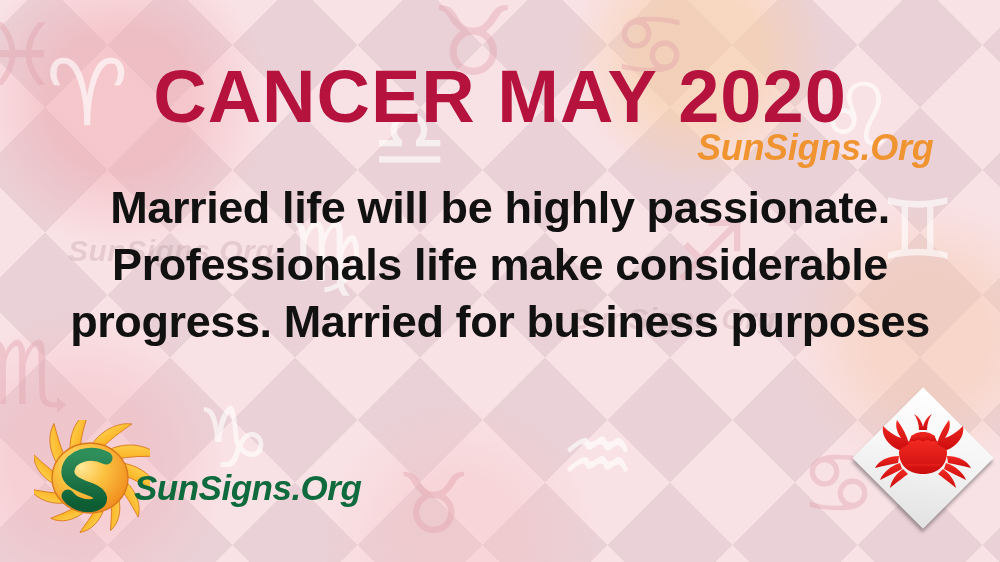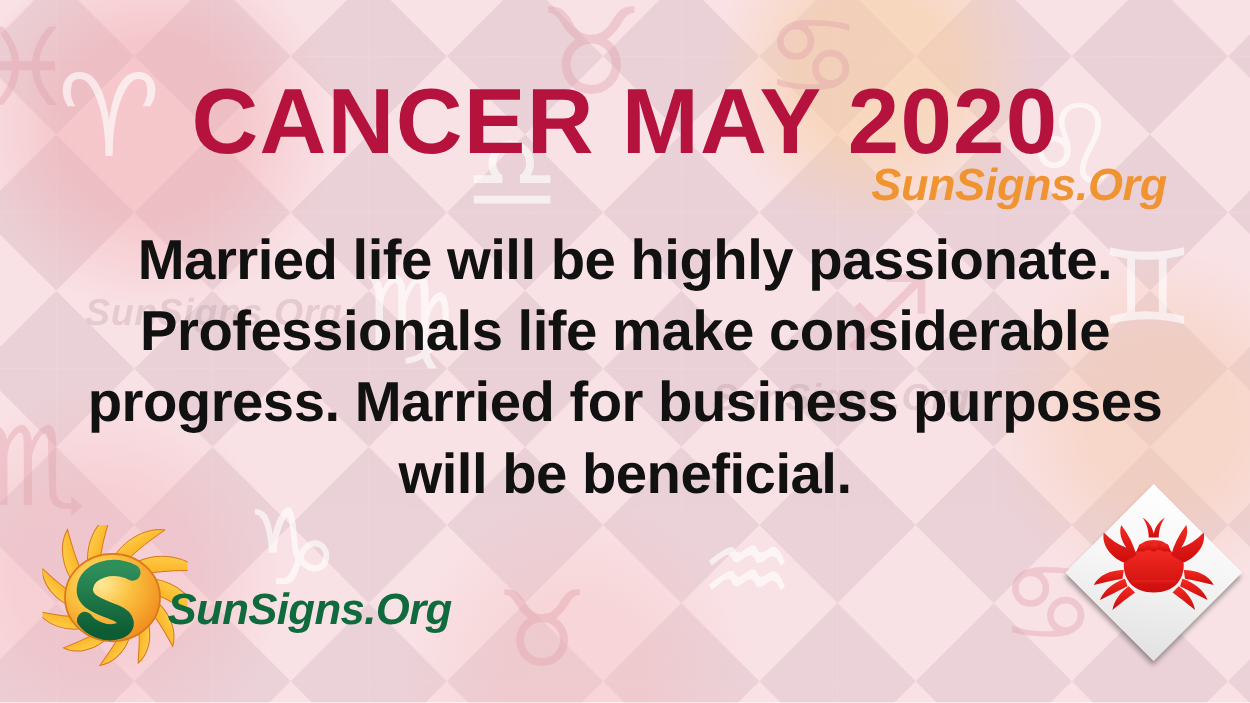--- a/index.html
+++ b/index.html
@@ -195,21 +195,20 @@
   <div class="watermark" id="wm-2">SunSigns.Org</div>
 
   <div id="headline">CANCER MAY 2020</div>
 
   <div id="brand-orange">SunSigns.Org</div>
 
   <div id="body-copy">
     <span class="ln">Married life will be highly passionate.</span>
     <span class="ln">Professionals life make considerable</span>
     <span class="ln">progress. Married for business purposes</span>
-    <span class="ln">will be beneficial.</span>
   </div>
 
   <div id="logo">
     <svg id="logo-mark" viewBox="0 0 116 116">
       <defs>
         <radialGradient id="discGrad" cx="38%" cy="34%" r="72%">
           <stop offset="0%" stop-color="#ffe99a"></stop>
           <stop offset="45%" stop-color="#fbc13f"></stop>
           <stop offset="100%" stop-color="#f08a1c"></stop>
         </radialGradient>

